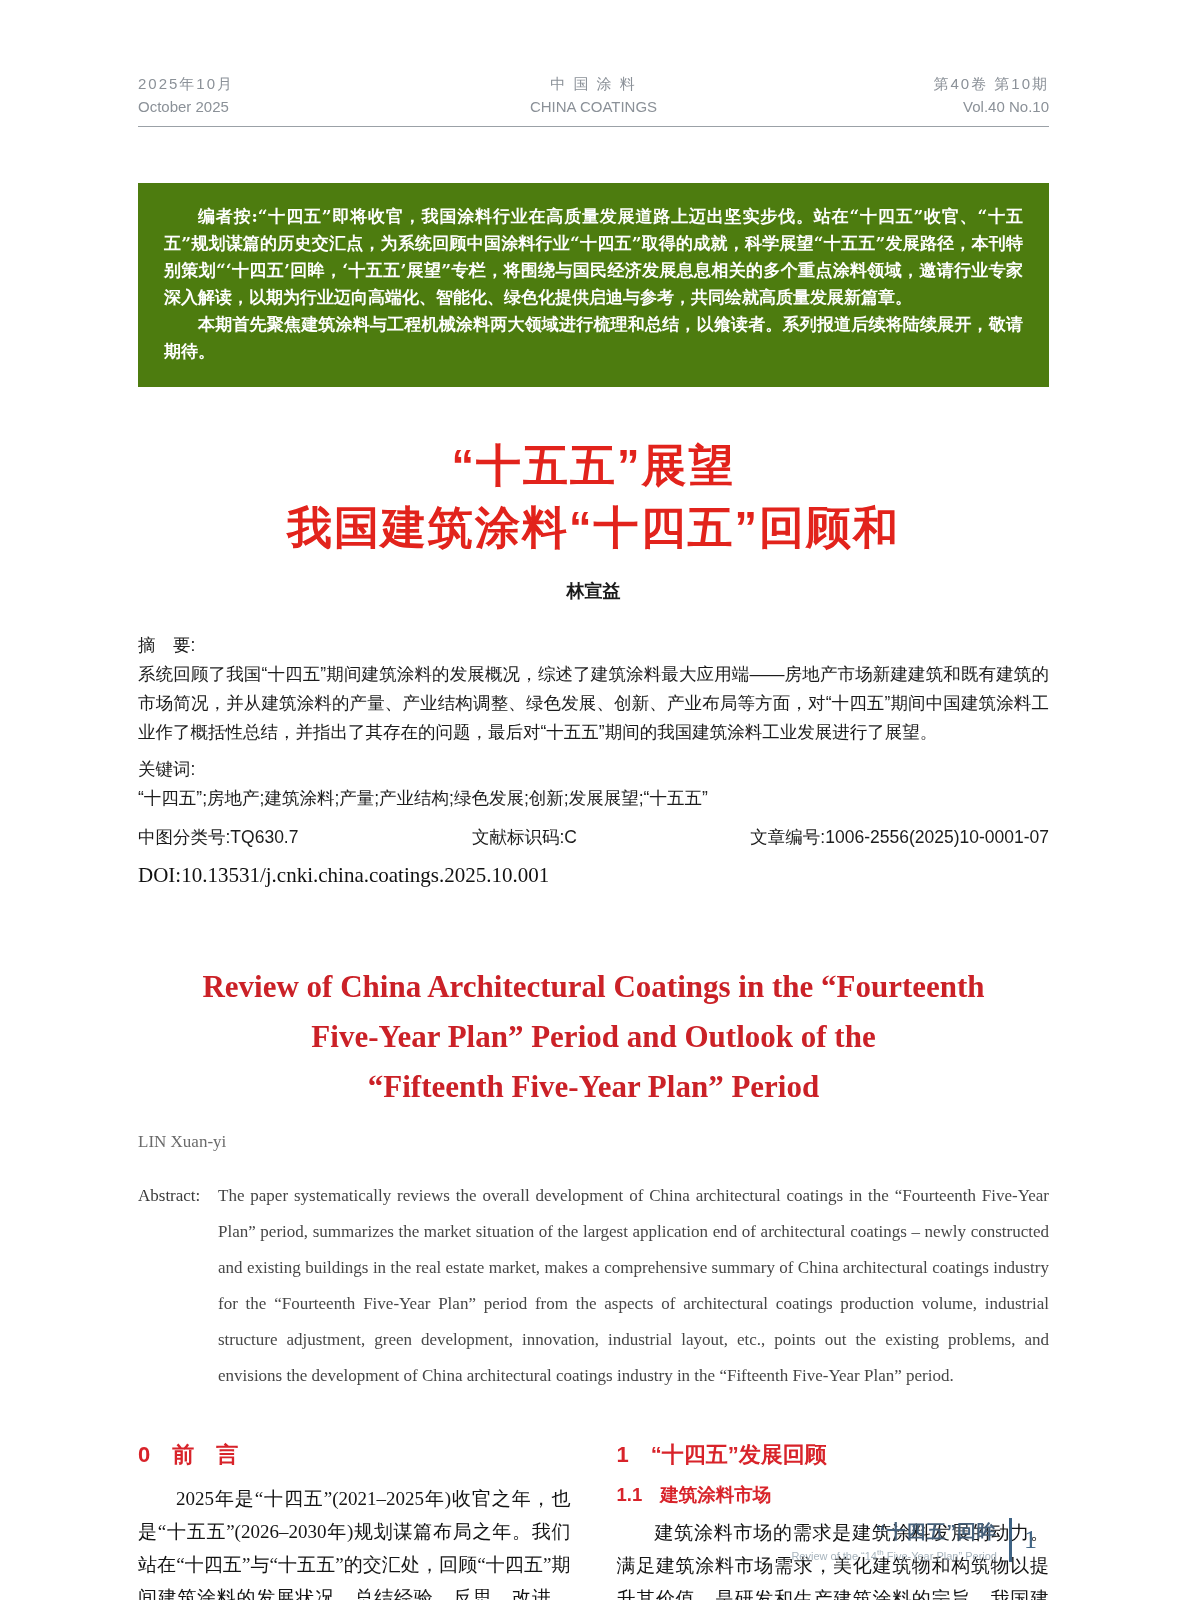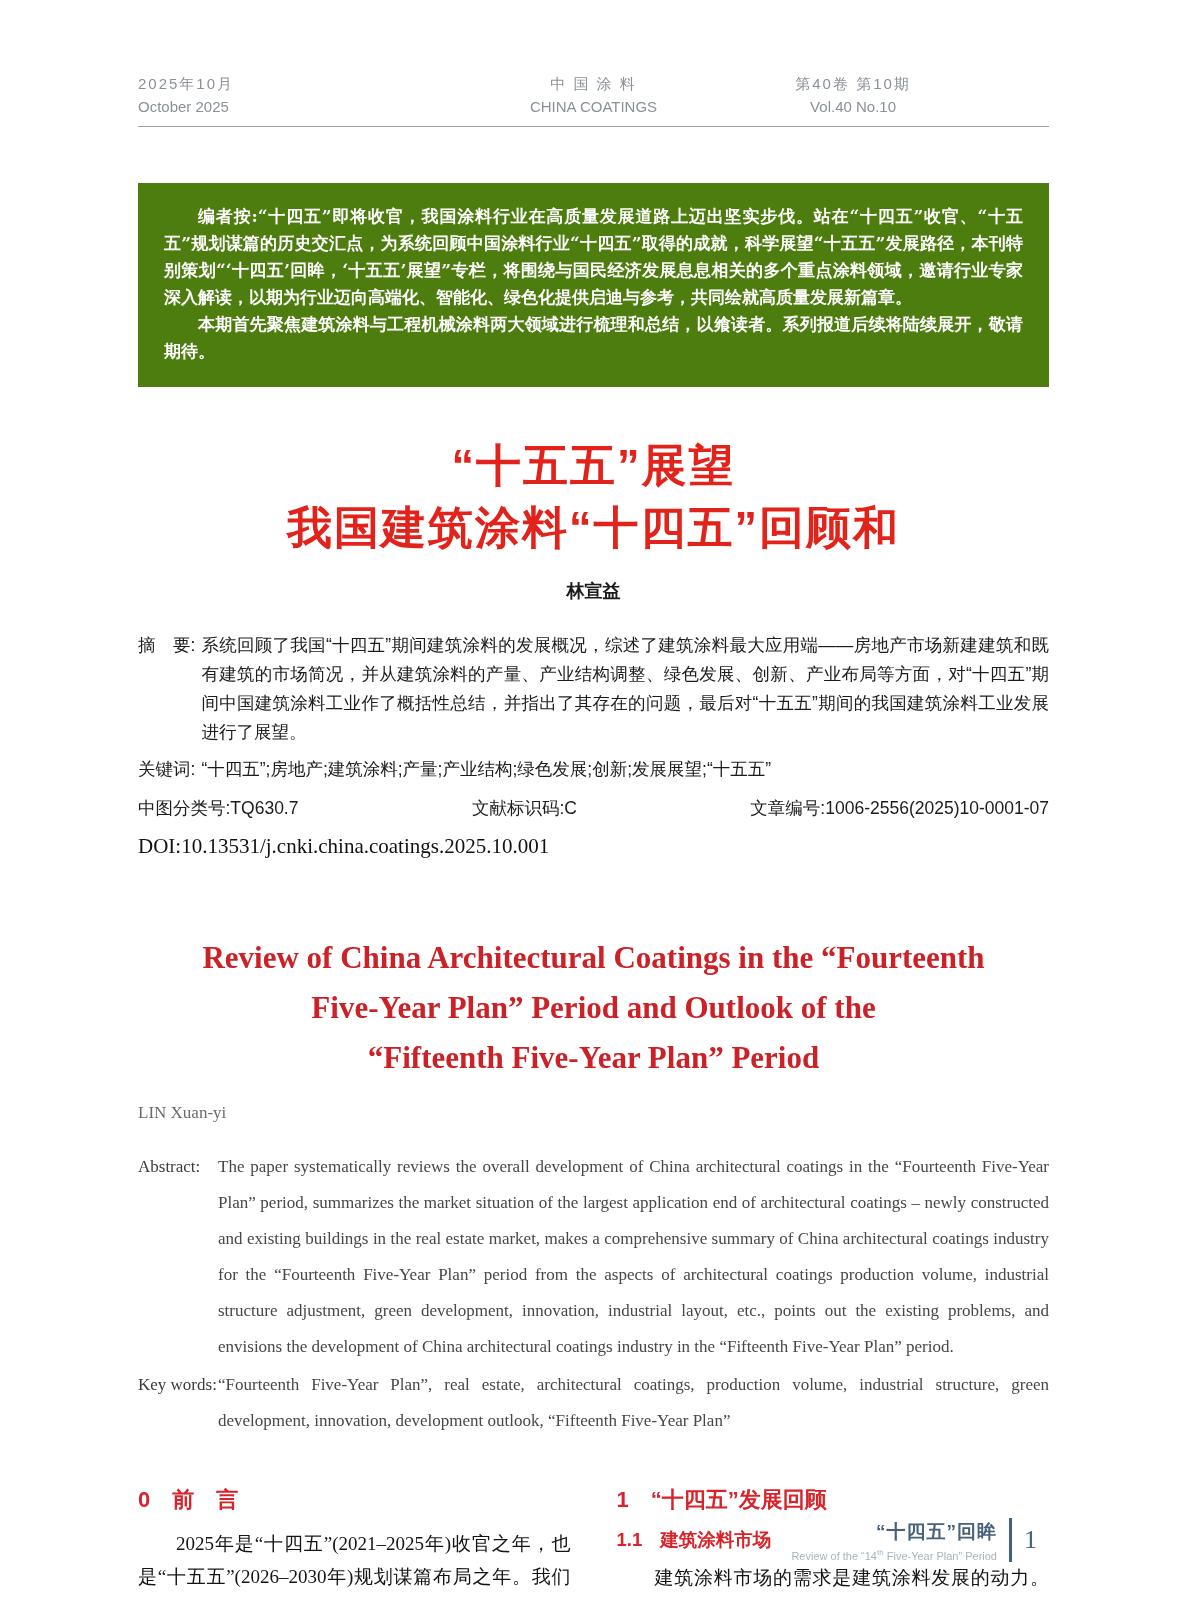--- a/index.html
+++ b/index.html
@@ -15,21 +15,21 @@
   
   .jheader {
     padding-top:60px; padding-bottom:8px;
     display:grid; grid-template-columns:1fr auto 1fr; align-items:end;
     border-bottom:1px solid #9ba1a7;
     font-family:"Liberation Sans","DejaVu Sans",sans-serif;
     color:#8b9198; font-size:15px; line-height:23px;
   }
   .jheader .left  { text-align:left; }
   .jheader .mid   { text-align:center; }
-  .jheader .right { text-align:center; }
+  .jheader .right { text-align:right; }
   .jheader .cn { letter-spacing:2px; }
 
   
   .editor-box {
     margin-top:56px; background:#4d7c0f; color:#ffffff;
     padding:20px 26px 22px 26px;
     font-family:"DejaVu Serif","Liberation Serif",serif;
     font-weight:600; font-size:17px; line-height:27px; text-align:justify;
   }
   .editor-box p { text-indent:2em; }
@@ -42,21 +42,21 @@
     font-weight:900; font-size:45px; line-height:62px; letter-spacing:2px;
   }
   .author-cn {
     margin-top:20px; text-align:center; font-size:18px; font-weight:700;
     font-family:"Liberation Sans","DejaVu Sans",sans-serif; color:#1b1b1b;
   }
 
   
   .row-hang { display:flex; margin-top:28px;
     font-family:"Liberation Sans","DejaVu Sans",sans-serif;
-    font-size:17.5px; line-height:29px; color:#1c1c1c; }
+    font-size:17.5px; line-height:29px; color:#1c1c1c;flex-direction:column; }
   .row-hang .lbl { white-space:nowrap; margin-right:6px; }
   .row-hang .txt { flex:1; text-align:justify; }
   .row-keywords { margin-top:8px; }
   .meta-row { margin-top:12px; display:flex; justify-content:space-between;
     font-family:"Liberation Sans","DejaVu Sans",sans-serif;
     font-size:17.5px; color:#1c1c1c; }
   .doi-line { margin-top:14px; font-size:21px; color:#111;
     font-family:"Liberation Serif","DejaVu Serif",serif; }
 
   
@@ -156,24 +156,20 @@
       <div>Five-Year Plan” Period and Outlook of the</div>
       <div>“Fifteenth Five-Year Plan” Period</div>
     </h2>
     <div class="author-en">LIN Xuan-yi</div>
 
     <div class="row-en">
       <span class="lbl">Abstract:</span>
       <span class="txt">The paper systematically reviews the overall development of China architectural coatings in the “Fourteenth Five-Year Plan” period, summarizes the market situation of the largest application end of architectural coatings – newly constructed and existing buildings in the real estate market, makes a comprehensive summary of China architectural coatings industry for the “Fourteenth Five-Year Plan” period from the aspects of architectural coatings production volume, industrial structure adjustment, green development, innovation, industrial layout, etc., points out the existing problems, and envisions the development of China architectural coatings industry in the “Fifteenth Five-Year Plan” period.</span>
     </div>
 
-    <div class="row-en kw">
-      <span class="lbl">Key words:</span>
-      <span class="txt">“Fourteenth Five-Year Plan”, real estate, architectural coatings, production volume, industrial structure, green development, innovation, development outlook, “Fifteenth Five-Year Plan”</span>
-    </div>
 
     <div class="cols">
       <div class="col">
         <div class="sec-h2">
           <span class="num">0</span><span>前　言</span>
         </div>
         <p class="body">2025年是“十四五”(2021–2025年)收官之年，也是“十五五”(2026–2030年)规划谋篇布局之年。我们站在“十四五”与“十五五”的交汇处，回顾“十四五”期间建筑涂料的发展状况，总结经验，反思、改进、提高，展望“十五五”，规划“十五五”，增强“十五五”期间建筑涂料抗房地产周期韧性，把握绿色高质量发展。</p>
       </div>
       <div class="col">
         <div class="sec-h2">

